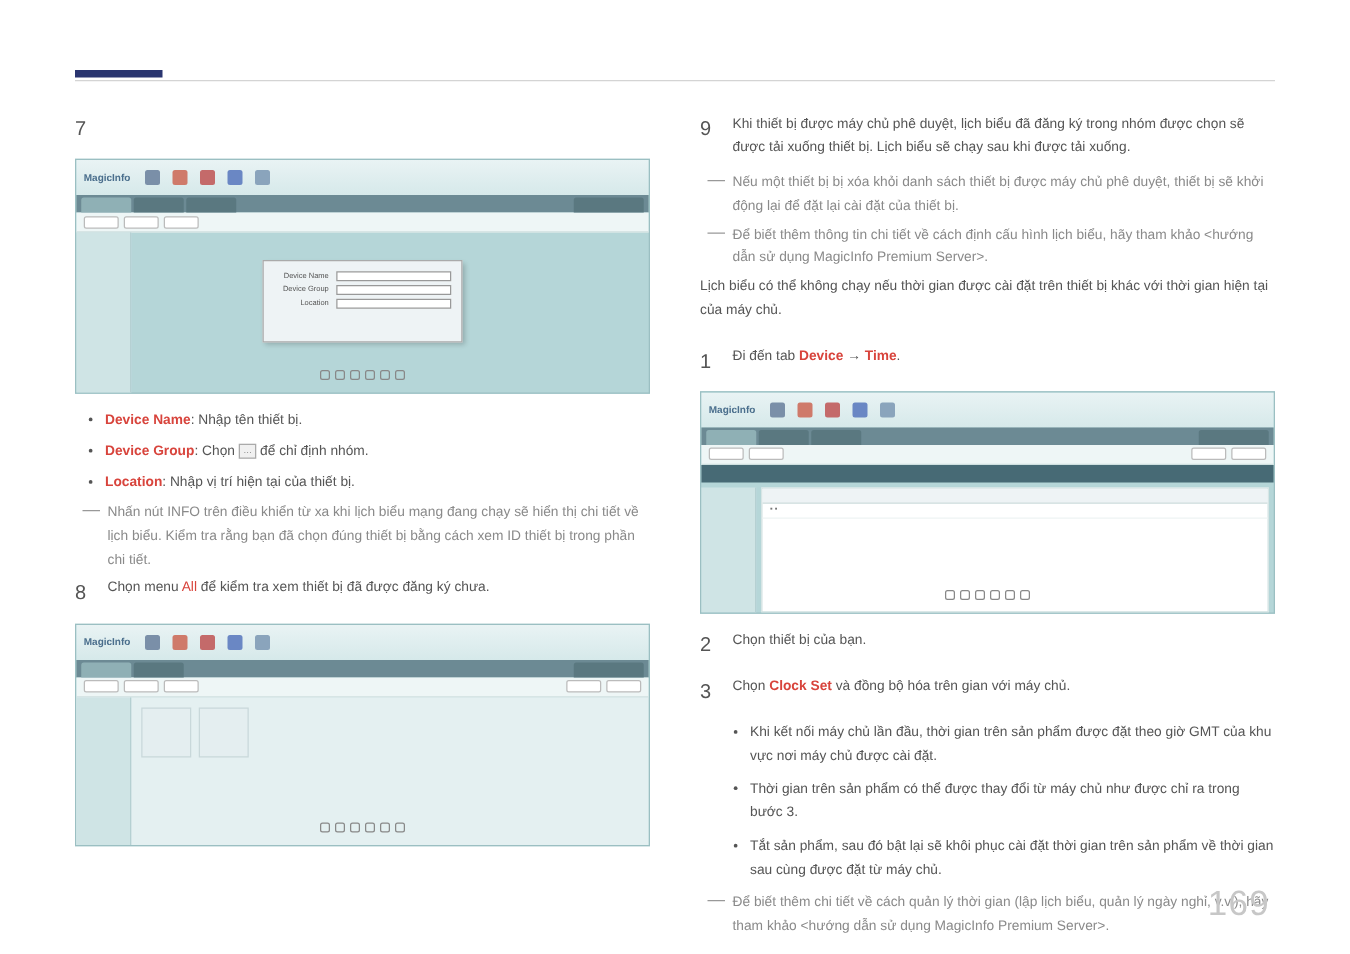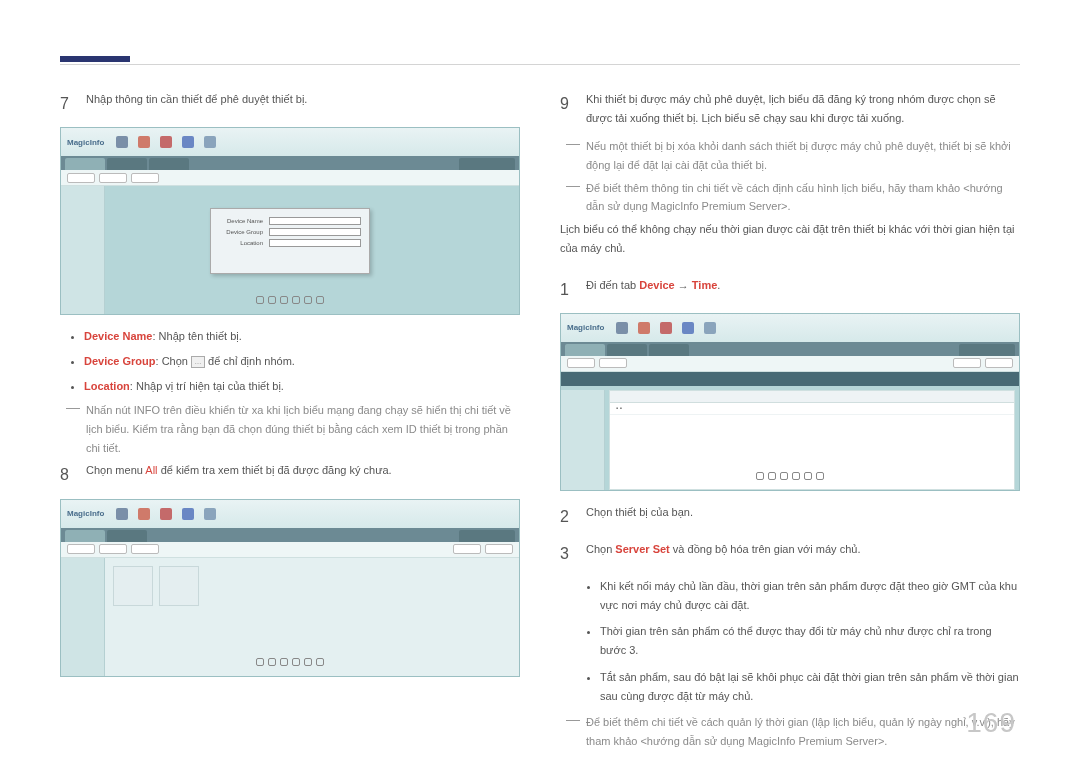--- a/index.html
+++ b/index.html
@@ -118,21 +118,20 @@
 
 <div class="header-accent"></div>
 <div class="header-rule"></div>
 
 <div class="columns">
 
   <div class="col">
 
     <div class="step">
       <div class="step-num">7</div>
-      <div class="step-text">Nhập thông tin cần thiết để phê duyệt thiết bị.</div>
     </div>
 
     <div class="screenshot">
       <div class="ss-topbar">
         <span class="ss-logo">MagicInfo</span>
         <div class="ss-icons">
           <div class="ss-ic ic1"></div>
           <div class="ss-ic ic2"></div>
           <div class="ss-ic ic3"></div>
           <div class="ss-ic ic4"></div>
@@ -308,21 +307,21 @@
     </div>
 
     <div class="step">
       <div class="step-num">2</div>
       <div class="step-text">Chọn thiết bị của bạn.</div>
     </div>
 
     <div class="step">
       <div class="step-num">3</div>
       <div class="step-text">
-        <span>Chọn </span><span class="red">Server Set</span><span> và đồng bộ hóa trên gian với máy chủ.</span>
+        <span>Chọn </span><span class="red">Clock Set</span><span> và đồng bộ hóa trên gian với máy chủ.</span>
       </div>
     </div>
 
     <ul class="sub-bullets">
       <li>Khi kết nối máy chủ lần đầu, thời gian trên sản phẩm được đặt theo giờ GMT của khu vực nơi máy chủ được cài đặt.</li>
       <li>Thời gian trên sản phẩm có thể được thay đổi từ máy chủ như được chỉ ra trong bước 3.</li>
       <li>Tắt sản phẩm, sau đó bật lại sẽ khôi phục cài đặt thời gian trên sản phẩm về thời gian sau cùng được đặt từ máy chủ.</li>
     </ul>
 
     <div class="note-dash">

